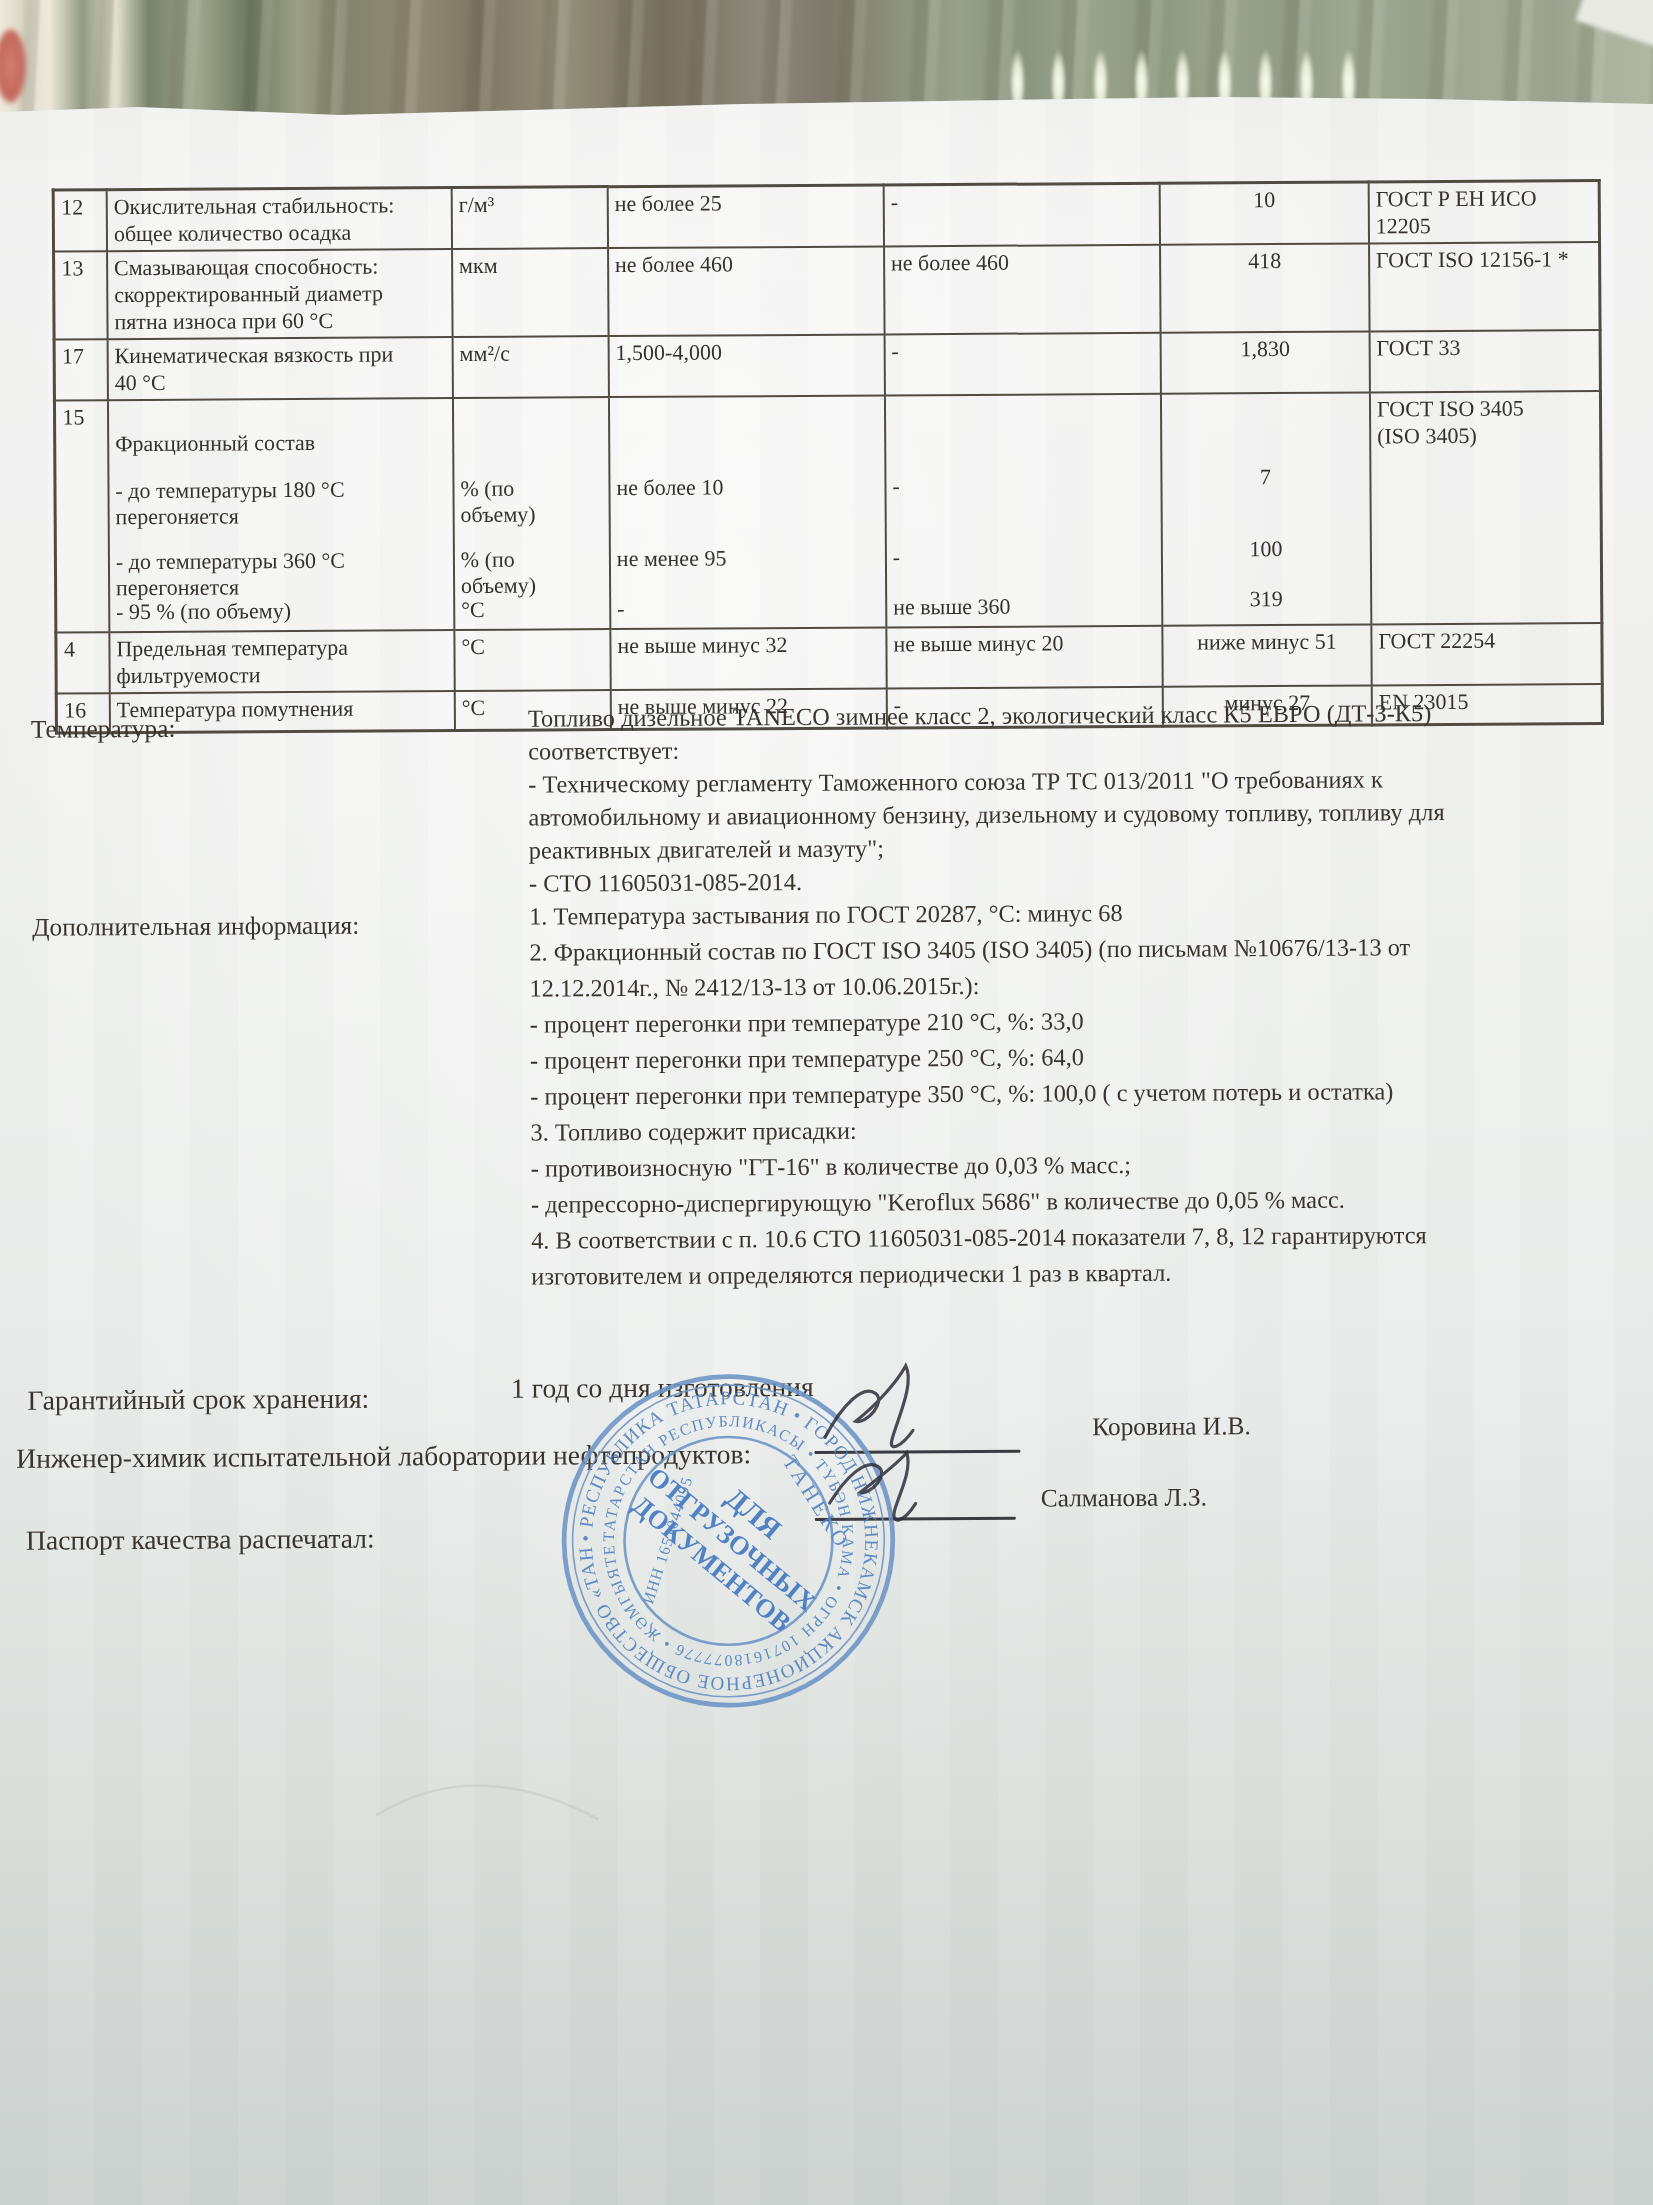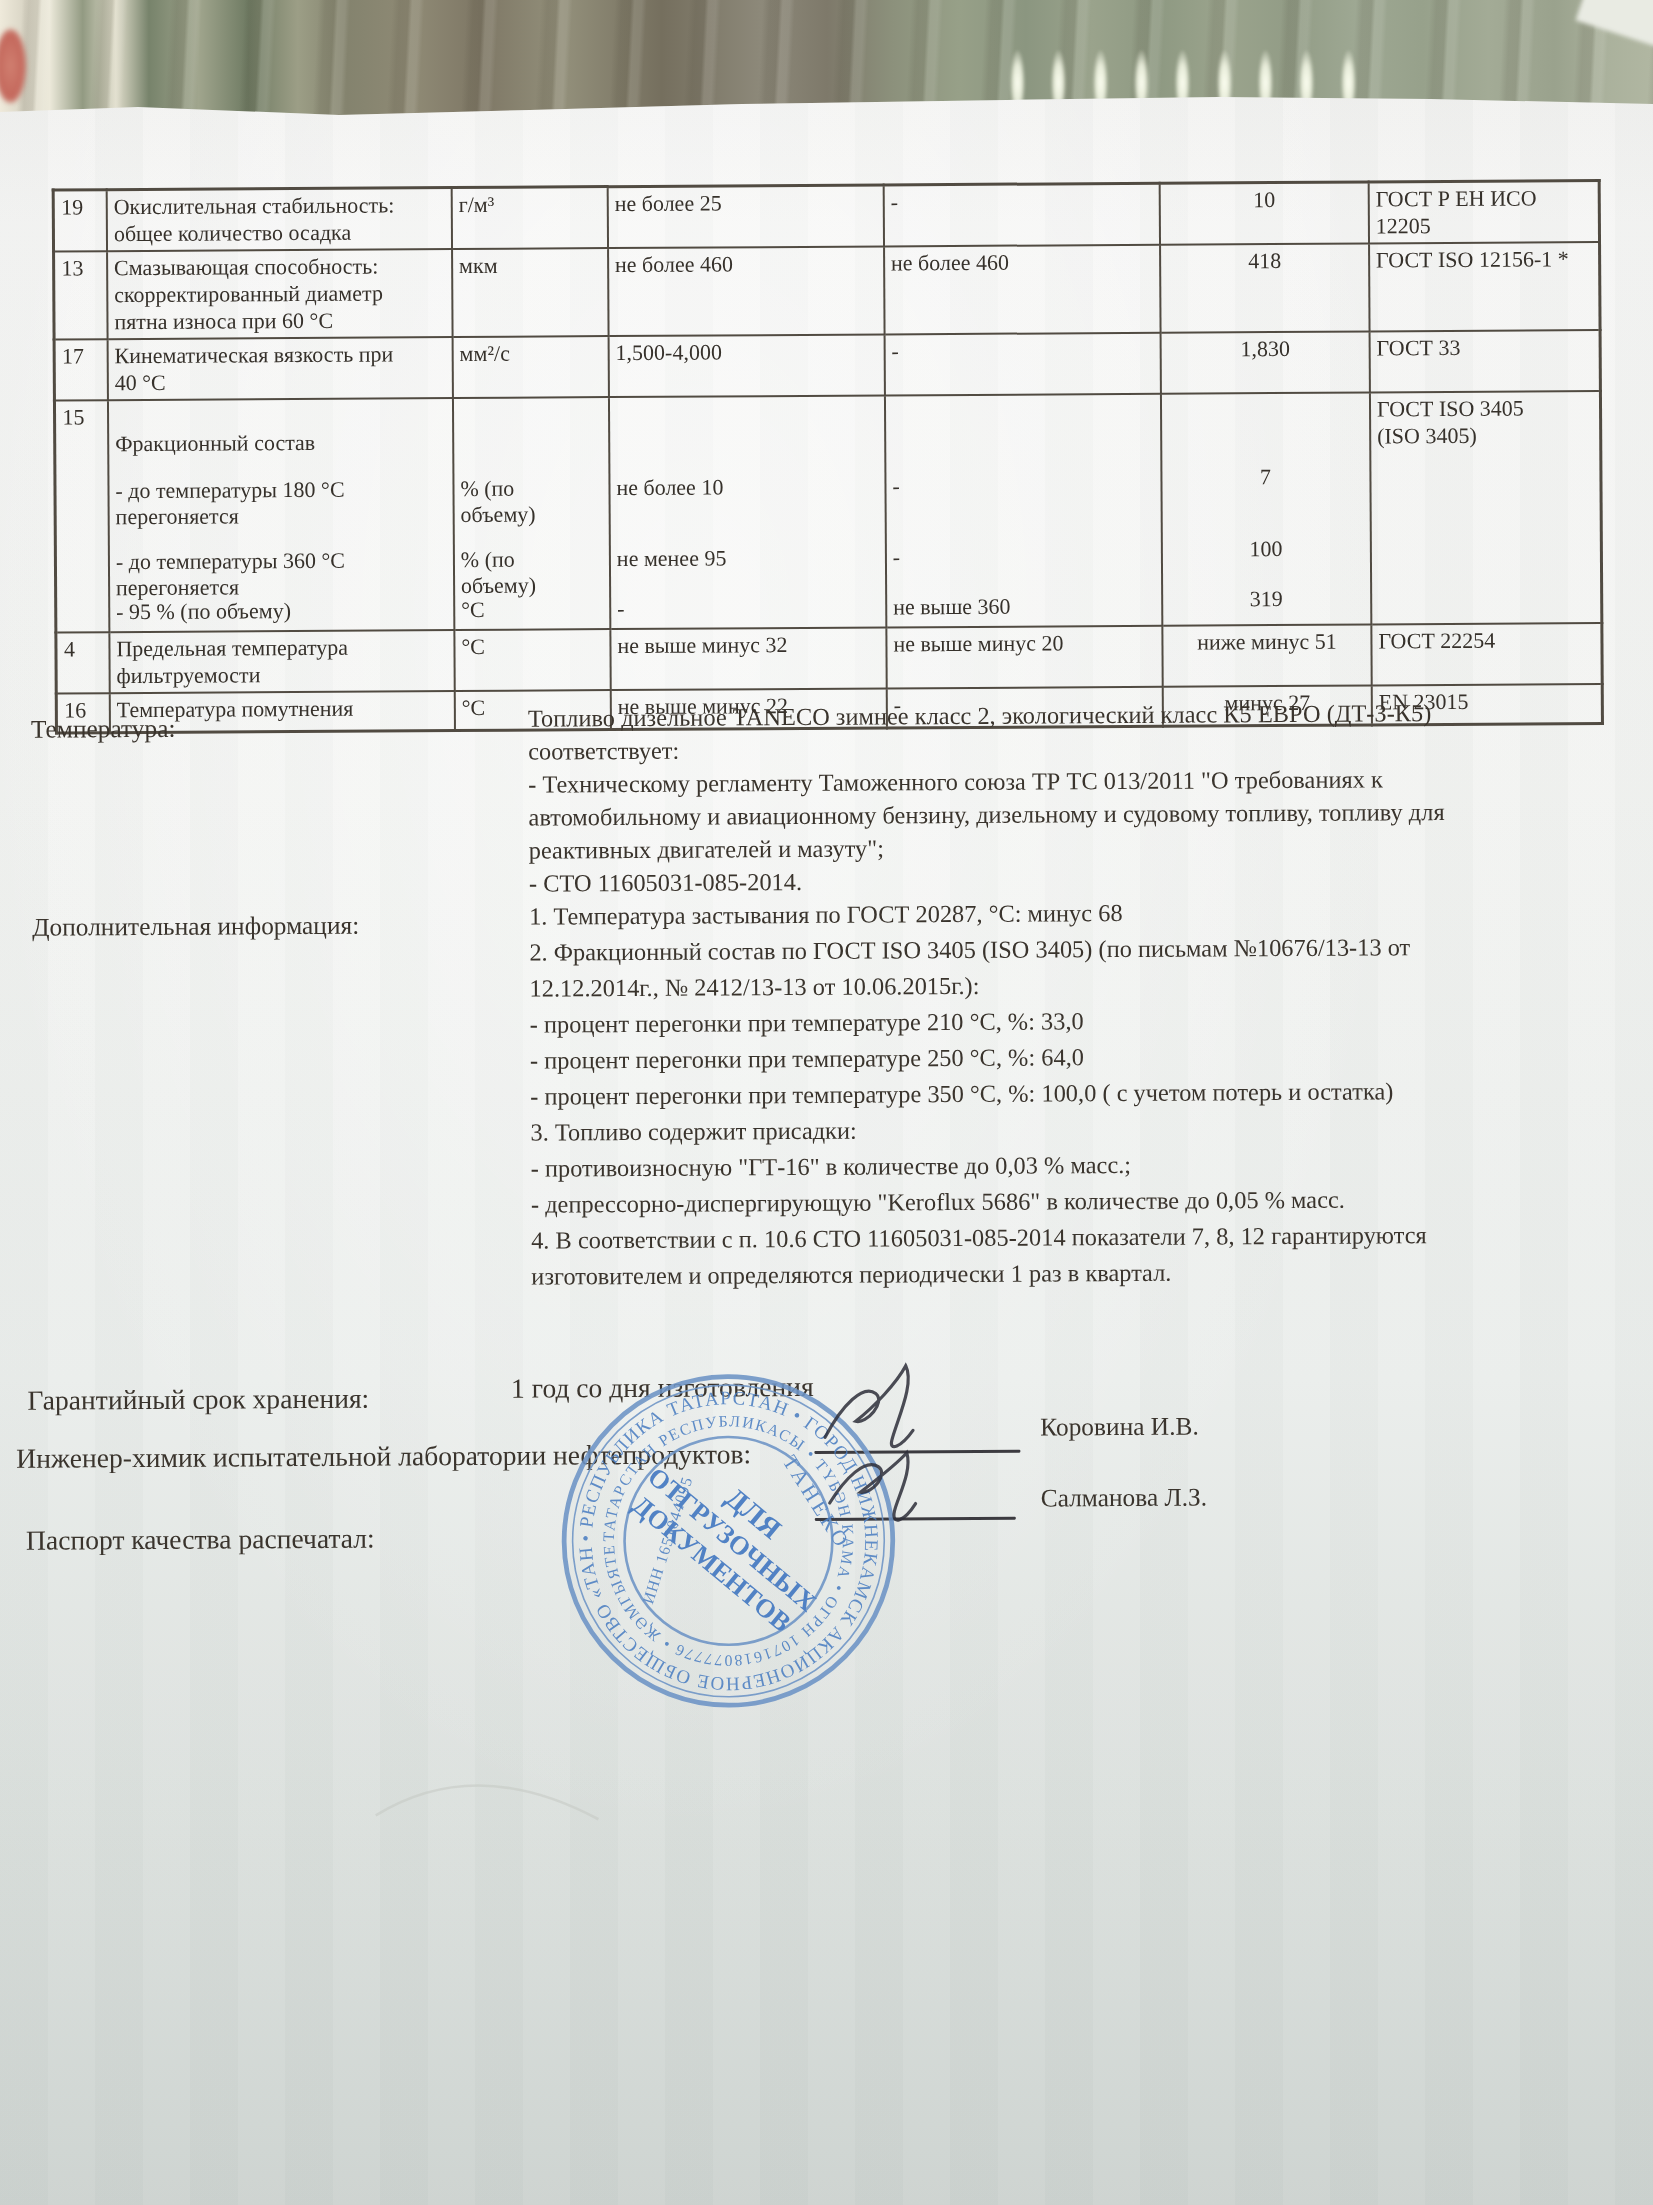--- a/index.html
+++ b/index.html
@@ -83,21 +83,21 @@
         <col style="width:53px">
           <col style="width:345px">
           <col style="width:156px">
         <col style="width:276px">
           <col style="width:276px">
           <col style="width:209px">
           <col style="width:231px">
       </colgroup>
       <tbody>
         <tr style="height:57px">
-          <td class="c-num">19</td>
+          <td class="c-num">12</td>
           <td>Окислительная стабильность:
 общее количество осадка</td>
           <td>г/м³</td>
           <td>не более 25</td>
           <td>-</td>
           <td class="c-fact">10</td>
           <td>ГОСТ Р ЕН ИСО
 12205</td>
         </tr>
         <tr style="height:78px">
@@ -202,21 +202,21 @@
       <div>- депрессорно-диспергирующую "Keroflux 5686" в количестве до 0,05 % масс.</div>
       <div>4. В соответствии с п. 10.6 СТО 11605031-085-2014 показатели 7, 8, 12 гарантируются</div>
       <div>изготовителем и определяются периодически 1 раз в квартал.</div>
     </div>
 
     <div class="lbl biglbl" style="left:25.4px;top:1380px">Гарантийный срок хранения:</div>
     <div class="lbl biglbl" style="left:509px;top:1371px">1 год со дня изготовления</div>
 
     <div class="lbl biglbl" style="left:13.8px;top:1438px">Инженер-химик испытательной лаборатории нефтепродуктов:</div>
     <div class="sig-line" style="left:812px;top:1451px;width:206px"></div>
-    <div class="sig-name" style="left:1038px;top:1414px">Коровина И.В.</div>
+    <div class="sig-name" style="left:1090px;top:1414px">Коровина И.В.</div>
 
     <div class="lbl biglbl" style="left:23px;top:1520px">Паспорт качества распечатал:</div>
     <div class="sig-line" style="left:812px;top:1518px;width:201px"></div>
     <div class="sig-name" style="left:1038px;top:1485px">Салманова Л.З.</div>
 
     <svg class="stamp-svg" width="371" height="371" viewBox="0 0 700 700">
       <g fill="none" stroke="#6d94c6">
         <circle cx="350" cy="350" r="310" stroke-width="9"></circle>
         <circle cx="350" cy="350" r="294" stroke-width="3"></circle>
         <circle cx="350" cy="350" r="196" stroke-width="5"></circle>

